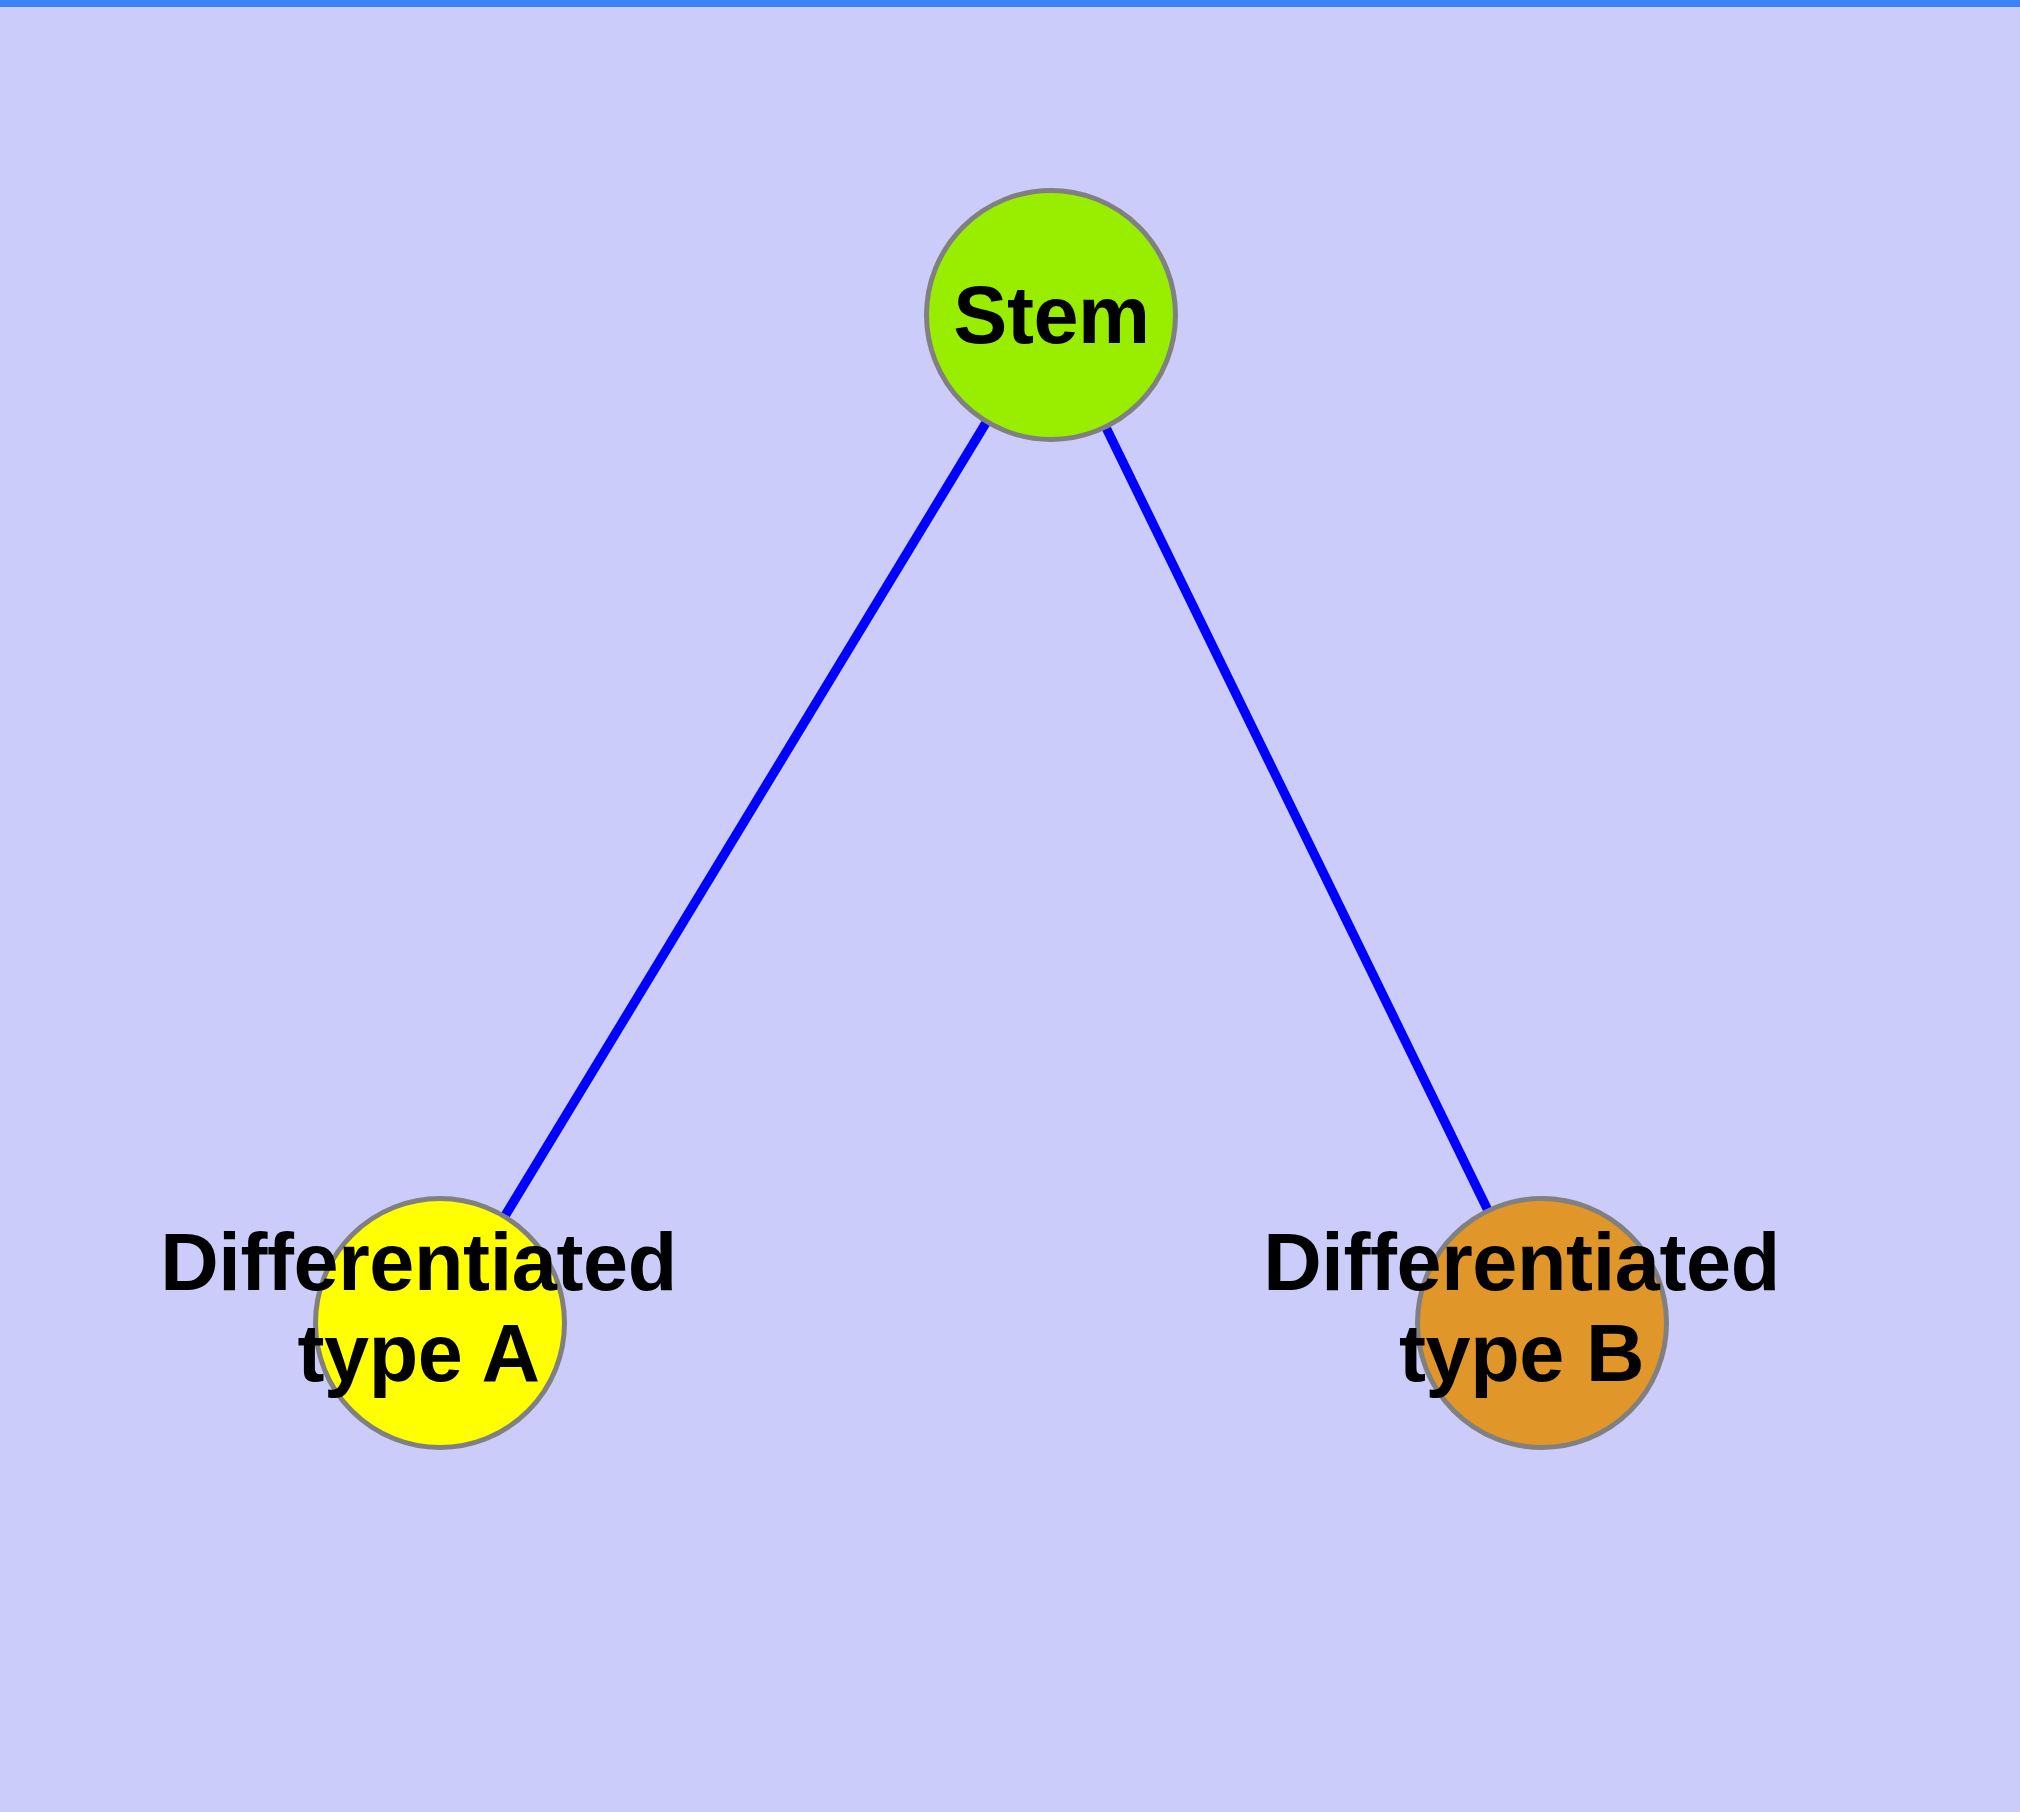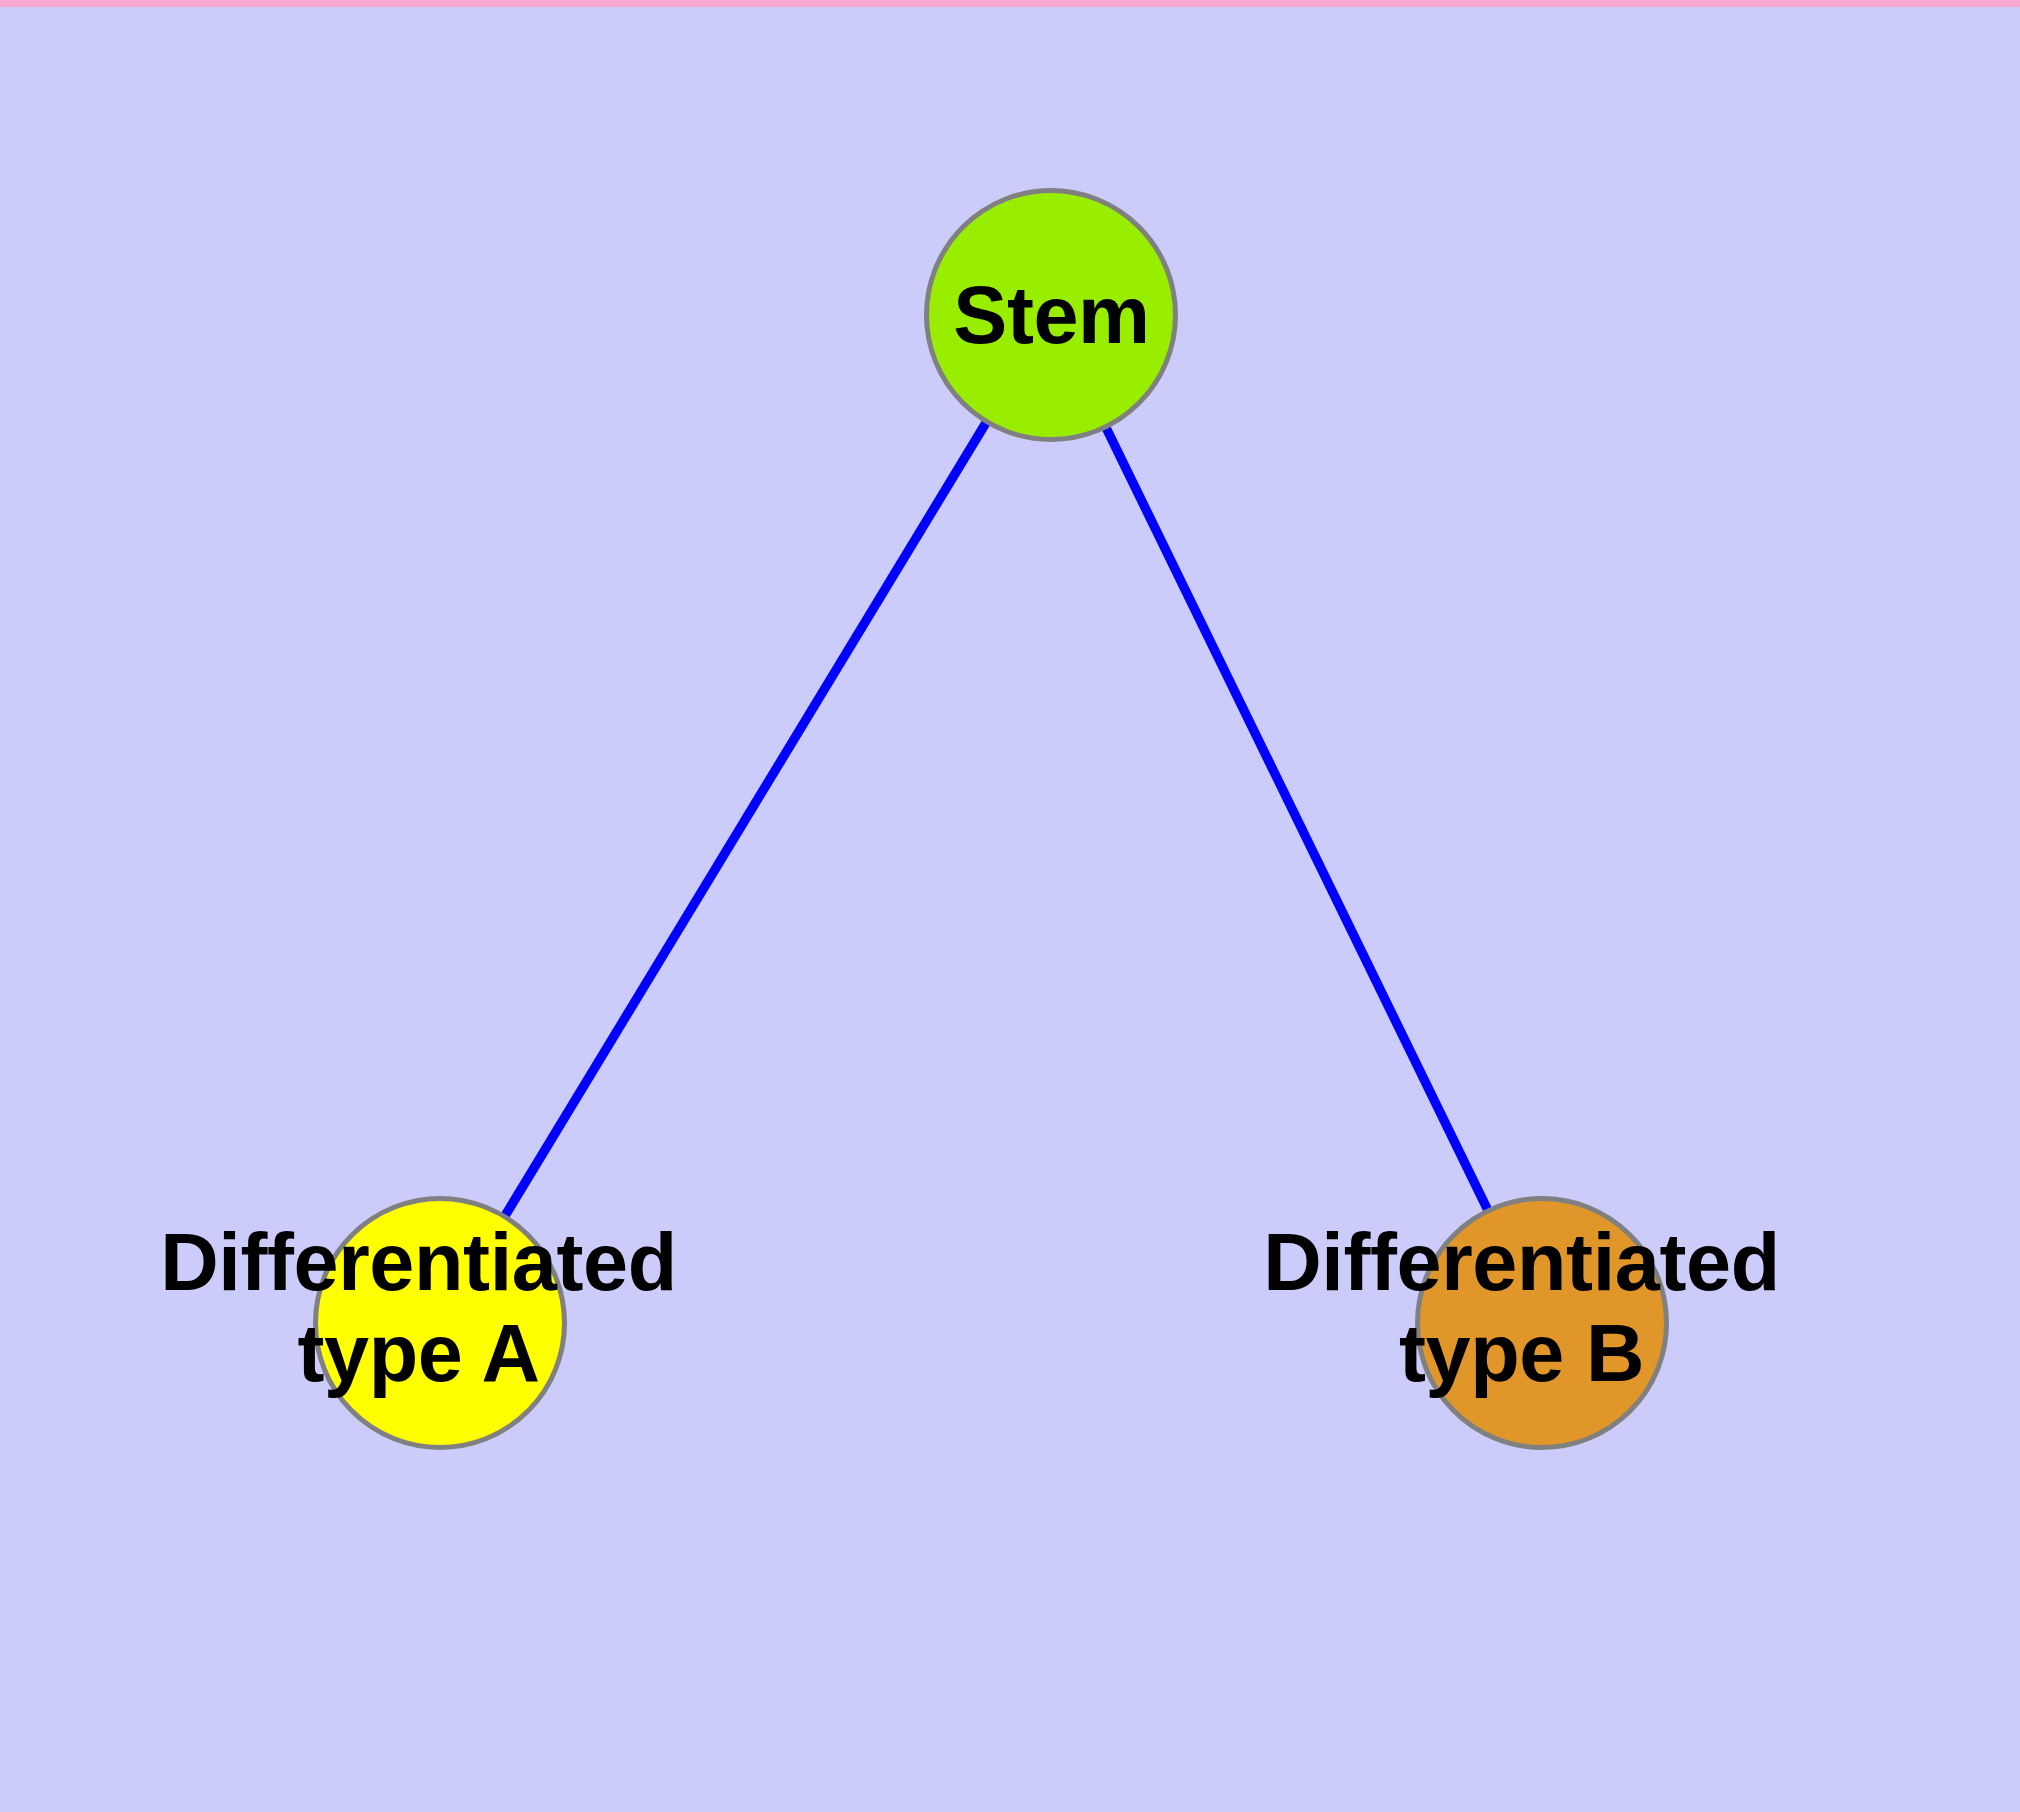--- a/index.html
+++ b/index.html
@@ -6,21 +6,21 @@
   html, body {
     margin: 0;
     padding: 0;
     background: #ffffff;
   }
   #canvas {
     position: relative;
     width: 2021px;
     height: 1812px;
     overflow: hidden;
-    background: #f9a8d4;
+    background: #3b82f6;
     font-family: "Liberation Sans", "DejaVu Sans", sans-serif;
   }
   #plot-background {
     position: absolute;
     left: 0;
     top: 6.8px;
     width: 2021px;
     height: 1805px;
     background: #ccccfa;
   }

